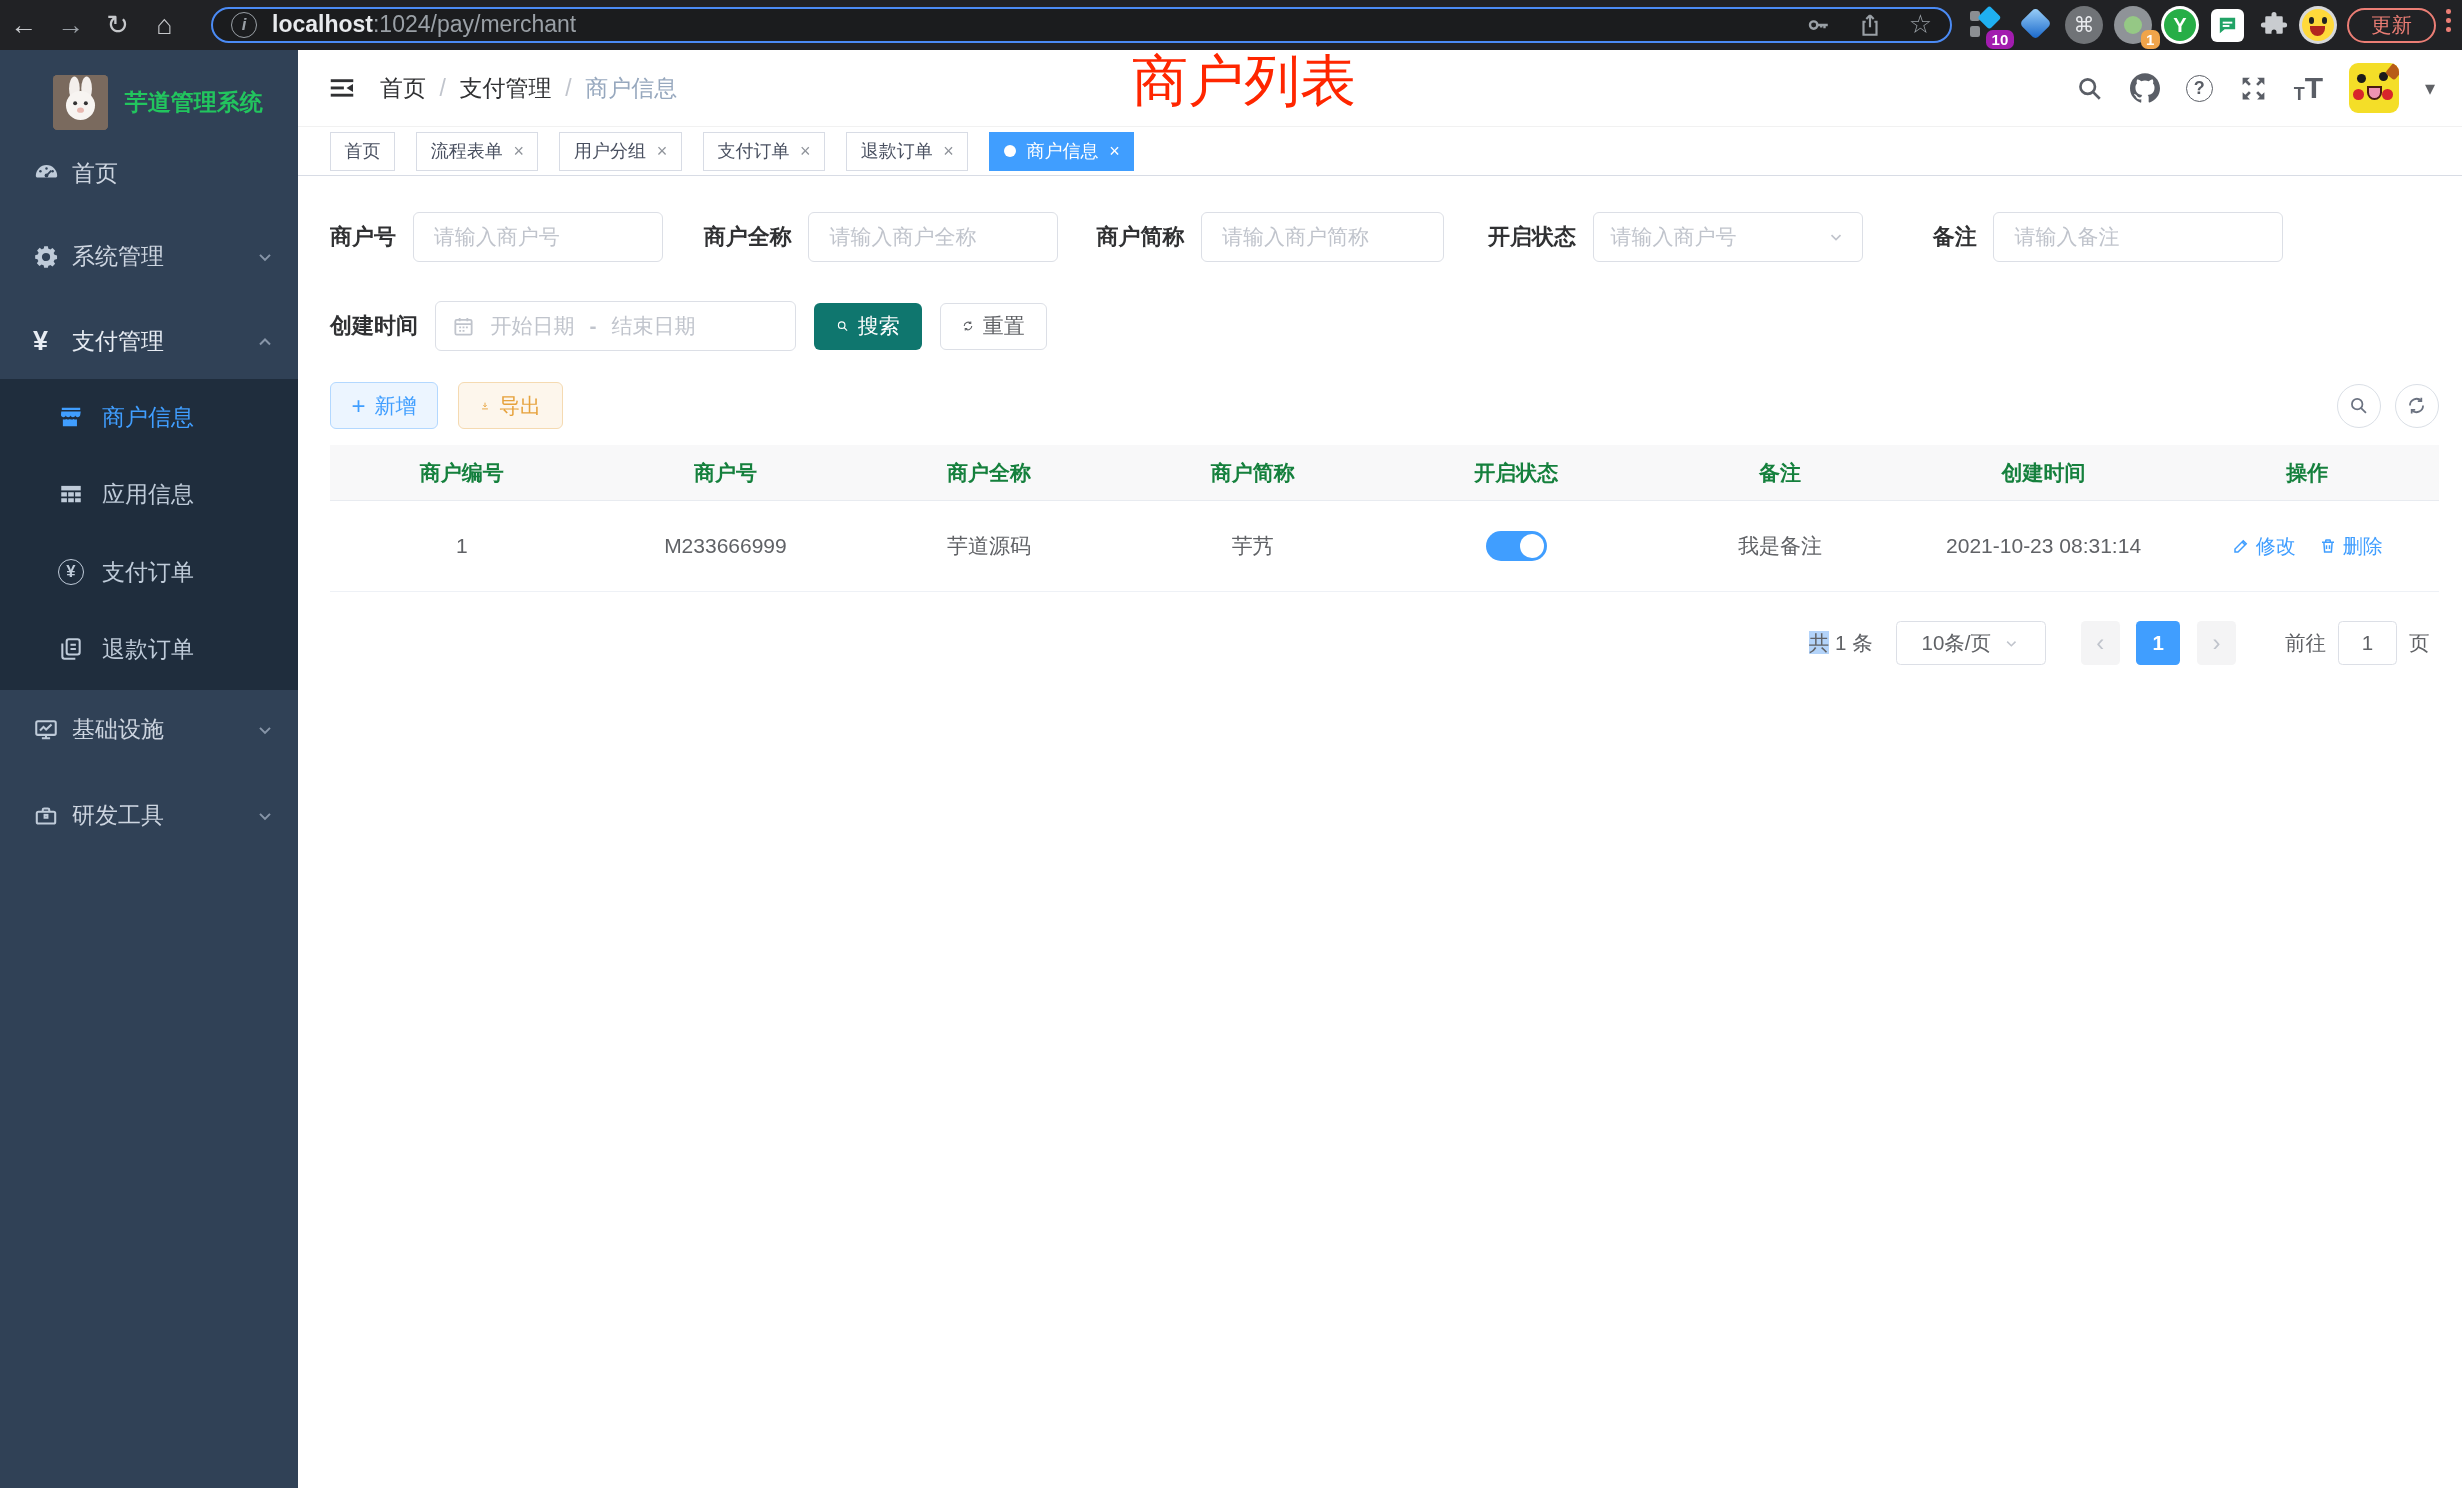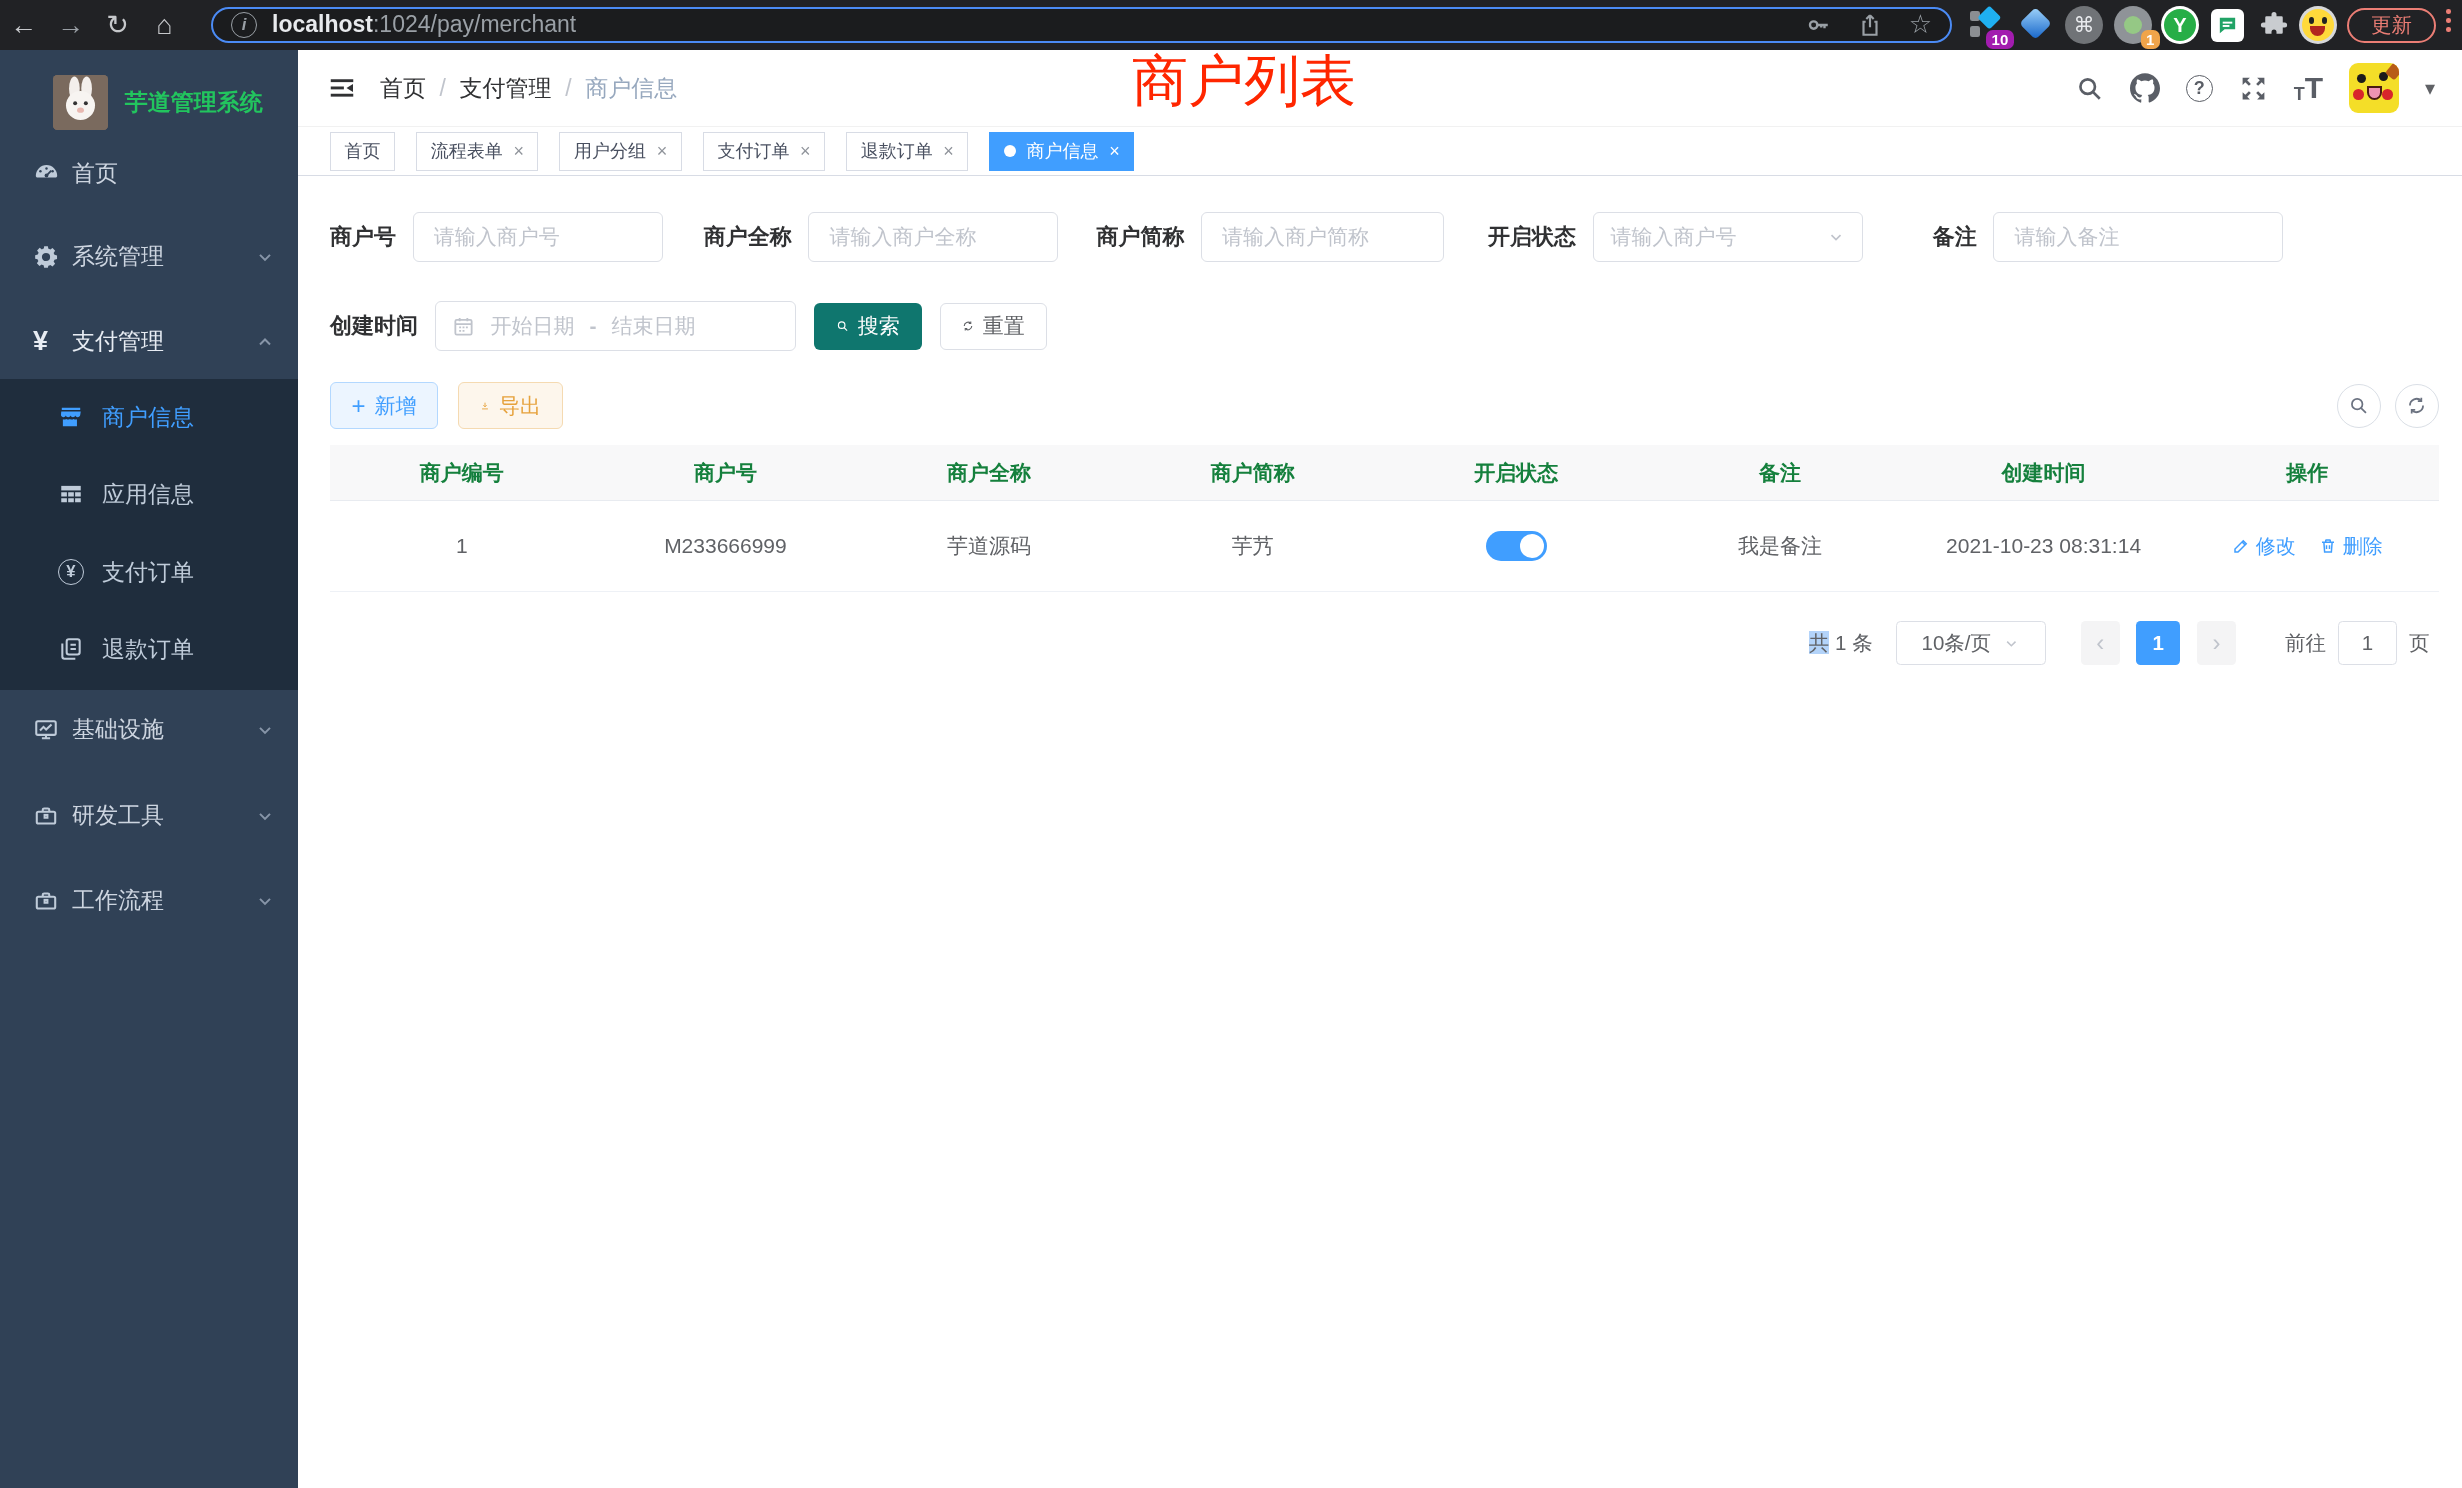--- a/index.html
+++ b/index.html
@@ -350,35 +350,20 @@
         </svg>
     </span>
     <span class="ml">基础设施</span>
     <span class="chev">
       <svg width="20" height="20" viewBox="0 0 24 24" fill="none" stroke="#8795a8" stroke-width="2.4">
           <path d="M6 9.5l6 6 6-6"></path>
         </svg>
     </span>
   </div>
 
-  <div class="menu-row" style="top:812px;">
-    <span class="mi">
-      <svg width="26" height="26" viewBox="0 0 24 24" fill="none" stroke="#bfcbd9" stroke-width="1.9">
-          <rect x="3.5" y="8" width="17" height="11" rx="1.5"></rect>
-          <path d="M9 8V6.3A1.3 1.3 0 0 1 10.3 5h3.4A1.3 1.3 0 0 1 15 6.3V8"></path>
-          <rect x="10.7" y="11" width="2.6" height="2.6"></rect>
-        </svg>
-    </span>
-    <span class="ml">工作流程</span>
-    <span class="chev">
-      <svg width="20" height="20" viewBox="0 0 24 24" fill="none" stroke="#8795a8" stroke-width="2.4">
-          <path d="M6 9.5l6 6 6-6"></path>
-        </svg>
-    </span>
-  </div>
 </div>
 
 <div class="main">
 
   <div class="navbar">
     <span class="hamburger">
       <svg width="30" height="30" viewBox="0 0 24 24" fill="#303133">
           <rect x="3" y="5" width="18" height="2.3"></rect>
           <rect x="3" y="10.8" width="10.5" height="2.3"></rect>
           <rect x="3" y="16.6" width="18" height="2.3"></rect>

